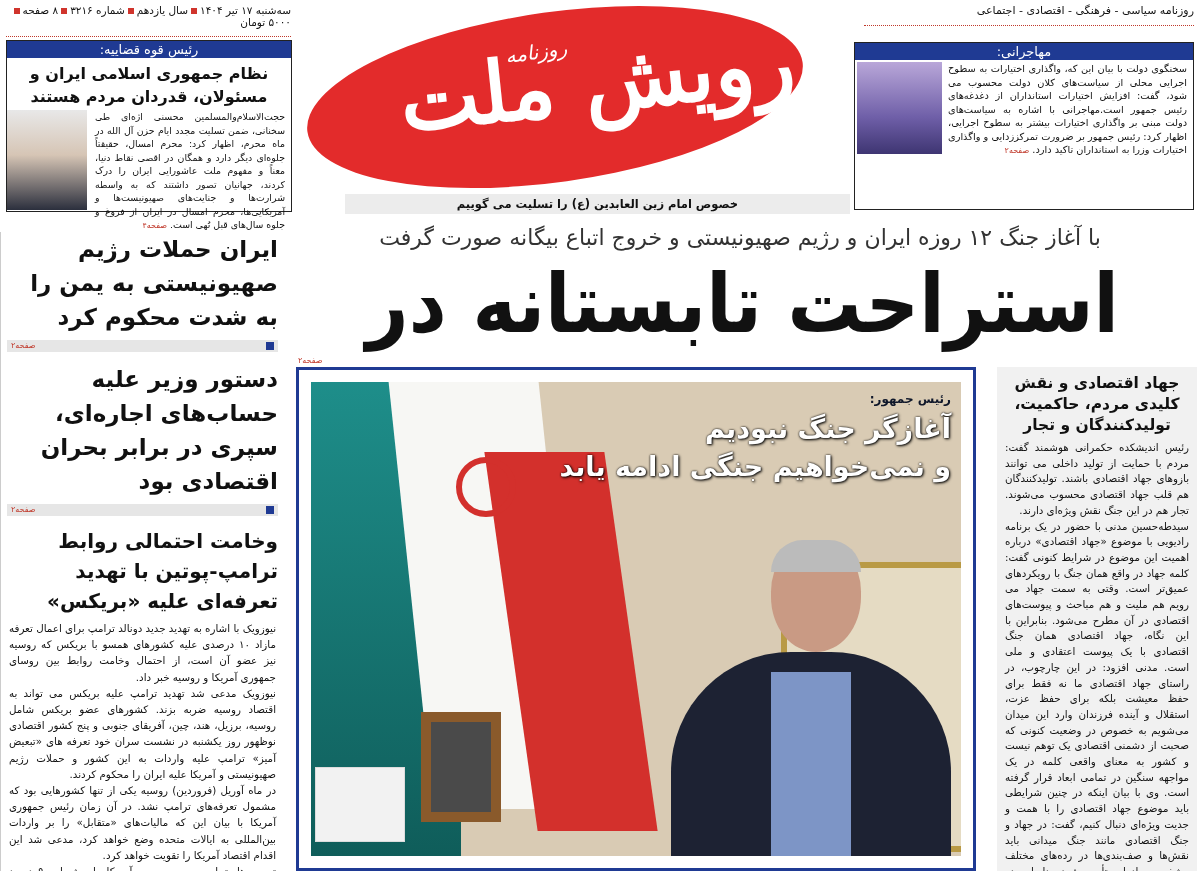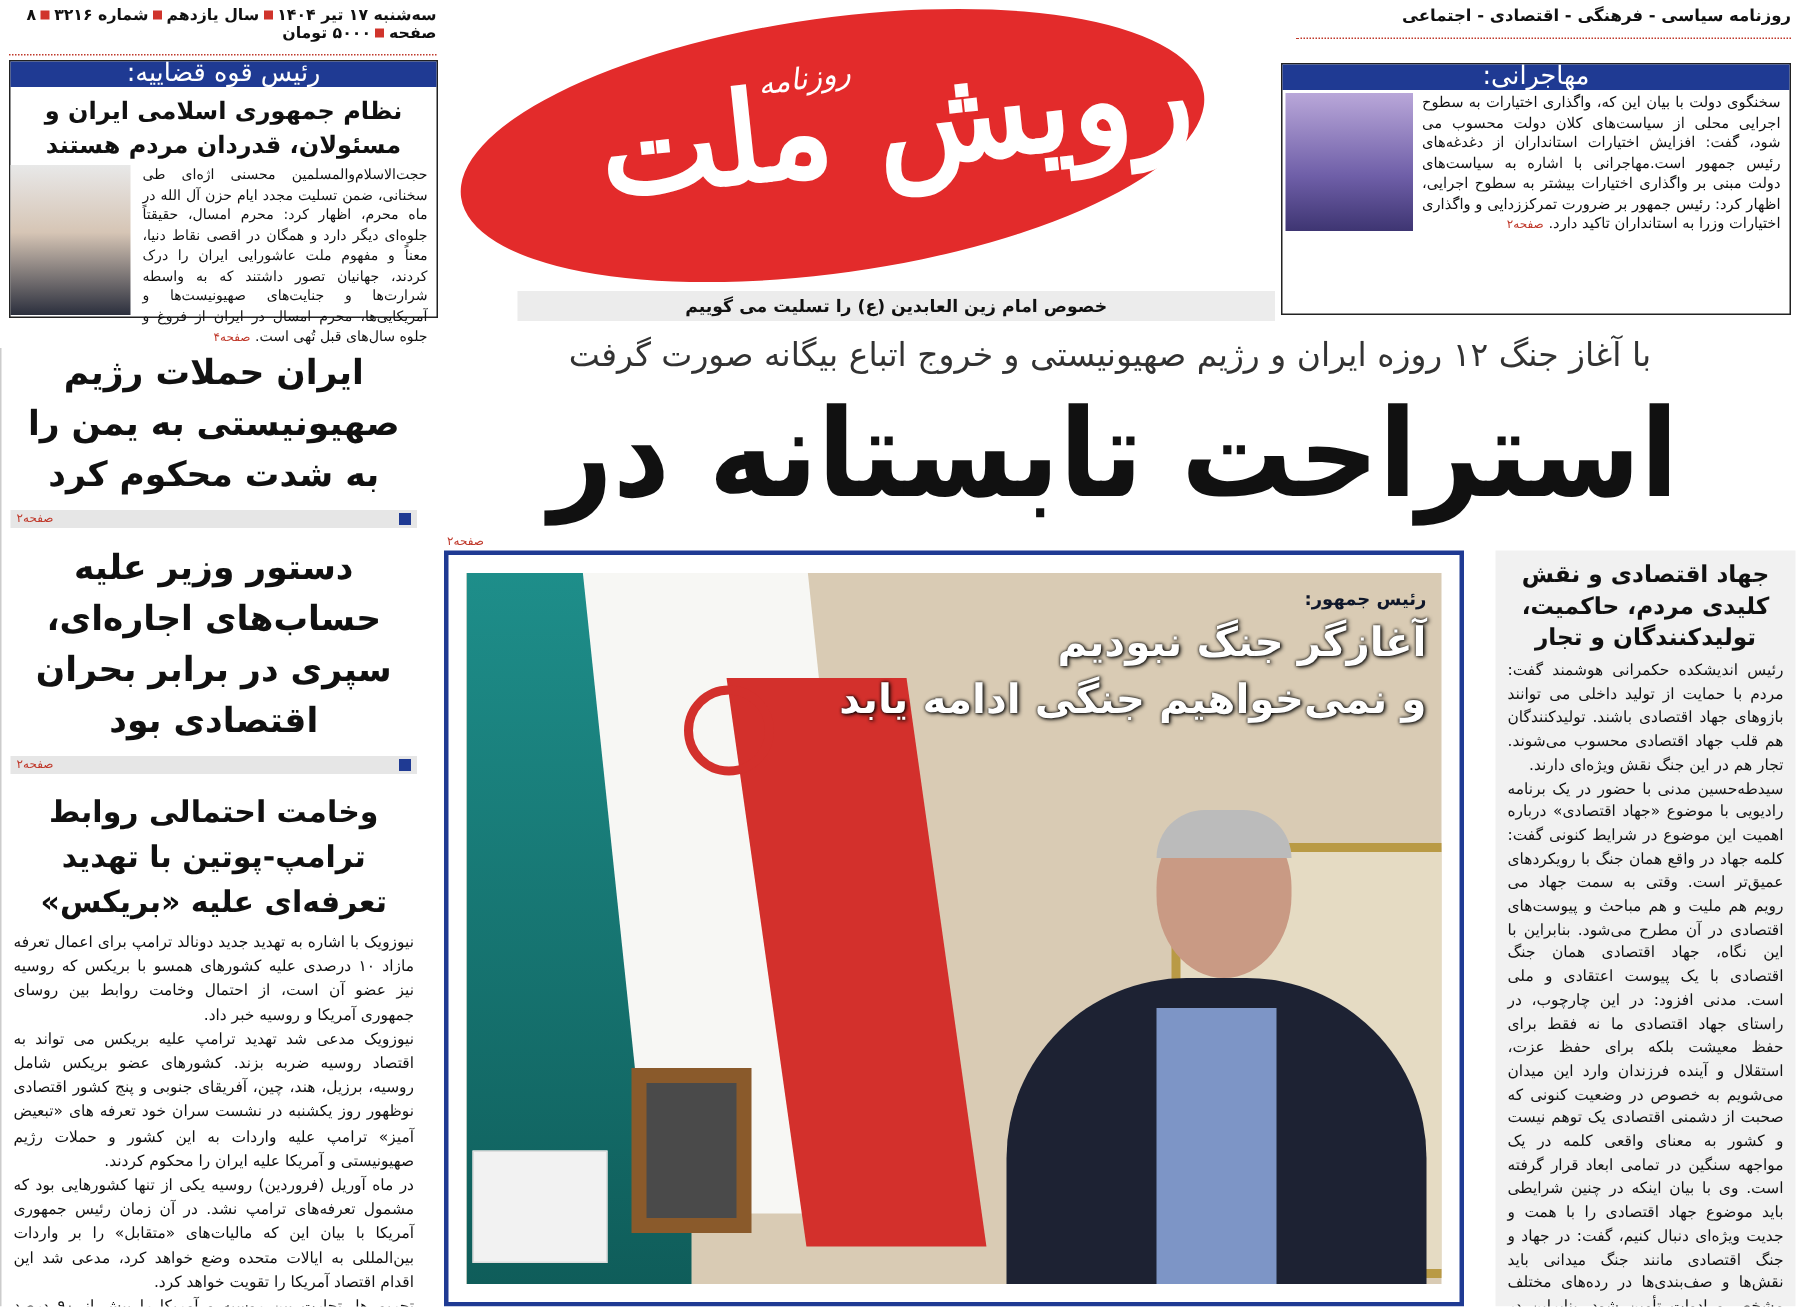--- a/index.html
+++ b/index.html
@@ -1,50 +1,50 @@
 <!DOCTYPE html>
 <html><head>
 <meta charset="utf-8">
 <style>
   * { box-sizing: border-box; margin: 0; padding: 0; }
   html, body { width: 1200px; height: 871px; overflow: hidden; background: #fff; }
   body { position: relative; font-family: "DejaVu Sans", sans-serif; color: #111; direction: rtl; }
 
   .abs { position: absolute; }
-  .dotted { border-bottom: 1px dotted #c0392b; font-weight: bold; }
+  .dotted { border-bottom: 1px dotted #c0392b; }
 
   
   .top-right-tag { right: 6px; top: 4px; width: 330px; font-size: 11px; padding-bottom: 8px; }
   .top-left-info { left: 6px; top: 4px; width: 285px; font-size: 10.5px; text-align: right; padding-bottom: 8px; }
   .top-left-info .sep { display: inline-block; width: 6px; height: 6px; background: #d0342c; margin: 0 3px; vertical-align: middle; }
 
   
   .box { border: 1px solid #222; background: #fff; }
-  .box-kicker { background: #1f3a93; color: #fff; font-size: 17px; text-align: center; height: 17px; line-height: 17px; }
+  .box-kicker { background: #1f3a93; color: #fff; font-size: 13px; text-align: center; height: 17px; line-height: 17px; }
   .box-title { font-weight: bold; font-size: 18px; line-height: 26px; text-align: center; padding: 4px 6px 0; }
   .box-body { font-size: 10.2px; line-height: 15px; text-align: justify; padding: 4px 8px; }
   .box-page { color: #c0392b; font-size: 8px; }
 
   .photo { background: #888; overflow: hidden; }
 
   
   .mast { left: 305px; top: 2px; width: 540px; height: 190px; }
   .mast-ellipse { position: absolute; left: 0; top: 10px; width: 500px; height: 170px; border-radius: 50%; background: #e32b2b; transform: rotate(-8deg); }
   .mast-name { position: absolute; right: 50px; top: 30px; font-family: "DejaVu Serif", serif; font-weight: bold; color: #fff; font-size: 84px; transform: rotate(-6deg); letter-spacing: -2px; }
   .mast-sub { position: absolute; left: 200px; top: 38px; color: #fff; font-size: 20px; font-style: italic; transform: rotate(-8deg); }
   .mast-strip { left: 345px; top: 194px; width: 505px; height: 20px; background: #ececec; text-align: center; font-size: 11.5px; font-weight: bold; line-height: 20px; }
 
   
   .kicker-main { left: 300px; top: 225px; width: 880px; text-align: center; font-size: 22px; color: #333; }
   .headline { left: 295px; top: 262px; width: 895px; text-align: center; font-size: 74px; font-weight: bold; line-height: 92px; font-family: "DejaVu Sans", sans-serif; letter-spacing: -2px; transform: scaleY(1.1); }
   .hl-page { left: 298px; top: 356px; font-size: 8px; color: #c0392b; }
 
   
   .left-col { left: 0; top: 232px; width: 284px; height: 639px; border-left: 1px solid #ccc; }
-  .lstory-title { font-weight: bold; text-align: center; font-size: 23px; line-height: 34px; padding: 0 6px; letter-spacing: -0.5px; }
+  .lstory-title { font-weight: bold; text-align: right; font-size: 23px; line-height: 34px; padding: 0 6px; letter-spacing: -0.5px; }
   .pagebar { height: 12px; background: #e6e6e6; margin: 6px 6px 10px; position: relative; }
   .pagebar .sq { position: absolute; right: 4px; top: 2px; width: 8px; height: 8px; background: #1f3a93; }
   .pagebar .pg { position: absolute; left: 4px; top: 0; font-size: 8px; line-height: 12px; color: #c0392b; }
   .lstory-body { font-size: 10.3px; line-height: 16.2px; text-align: justify; padding: 4px 8px 0; }
   .lstory-body p { margin: 0; }
 
   
   .center-frame { left: 296px; top: 367px; width: 680px; height: 504px; border: 3px solid #1f3a93; padding: 12px; background: #fff; }
   .center-photo { position: relative; width: 100%; height: 100%; background: #d9cbb4; overflow: hidden; }
   .cp-teal { position: absolute; left: 0; top: 0; width: 150px; height: 100%; background: linear-gradient(180deg, #1e8e8a, #0f5d5a); }

